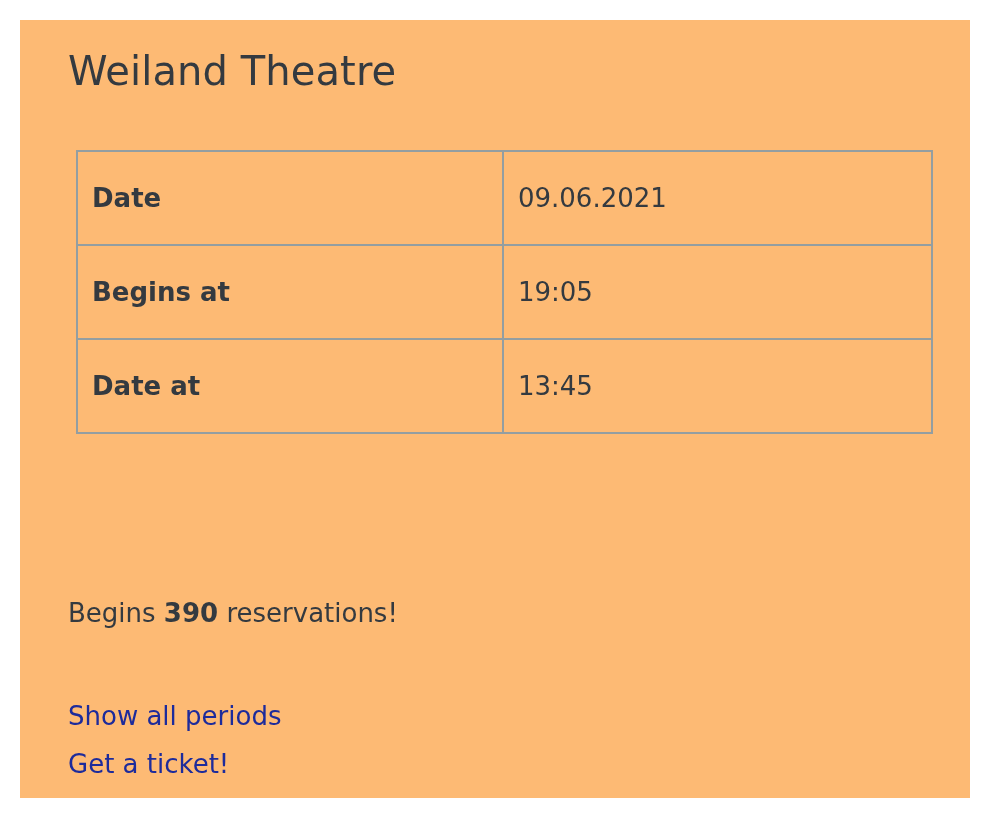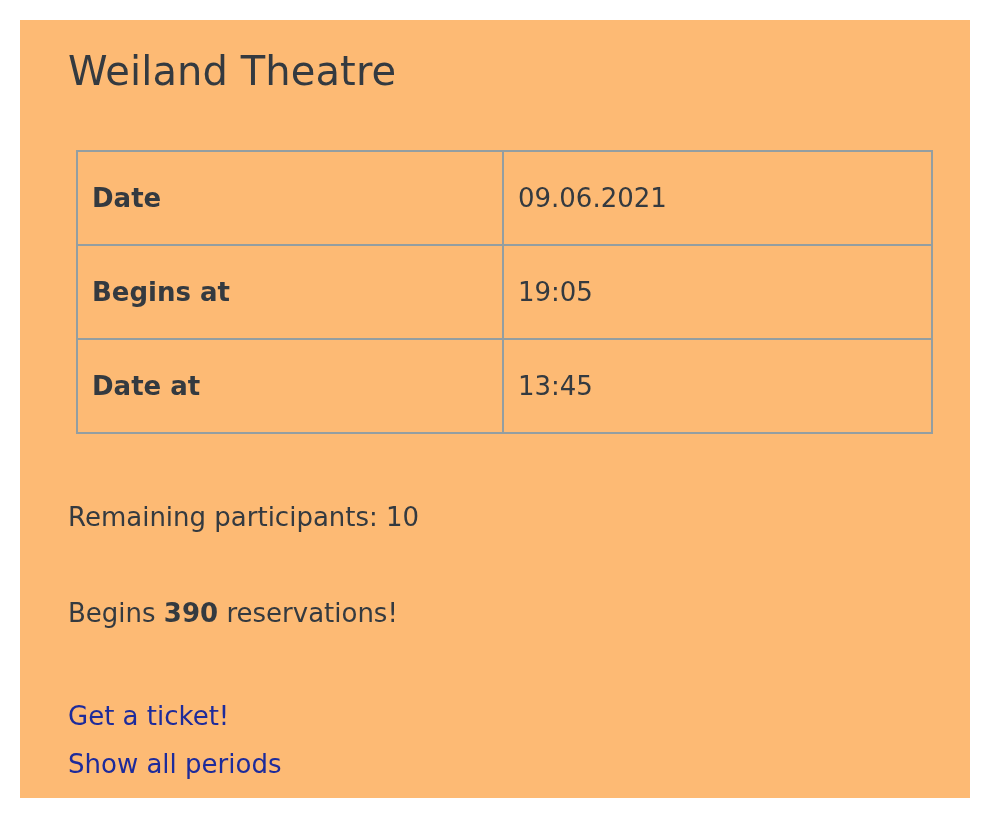--- a/index.html
+++ b/index.html
@@ -117,23 +117,22 @@
           <td class="cell-label">Begins at</td>
           <td class="cell-value">19:05</td>
         </tr>
         <tr>
           <td class="cell-label">Date at</td>
           <td class="cell-value">13:45</td>
         </tr>
       </tbody>
     </table>
 
-    <div class="info-line" id="participants-line">Remaining participants: 10</div>
 
     <div class="info-line" id="reservations-line"><span>Begins </span><span class="strong">390</span><span> reservations!</span></div>
 
     <div class="link-list">
+      <a href="#">Show all periods</a>
       <a href="#">Get a ticket!</a>
-      <a href="#">Show all periods</a>
     </div>
 
   </div>
 </div>
 
 </body></html>

